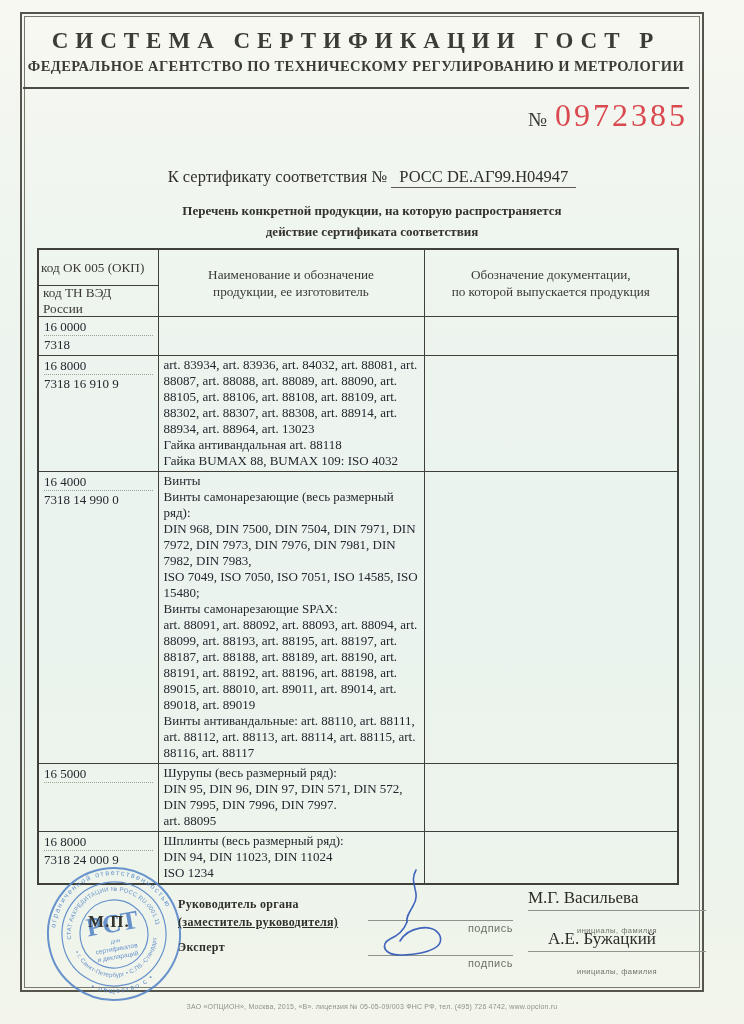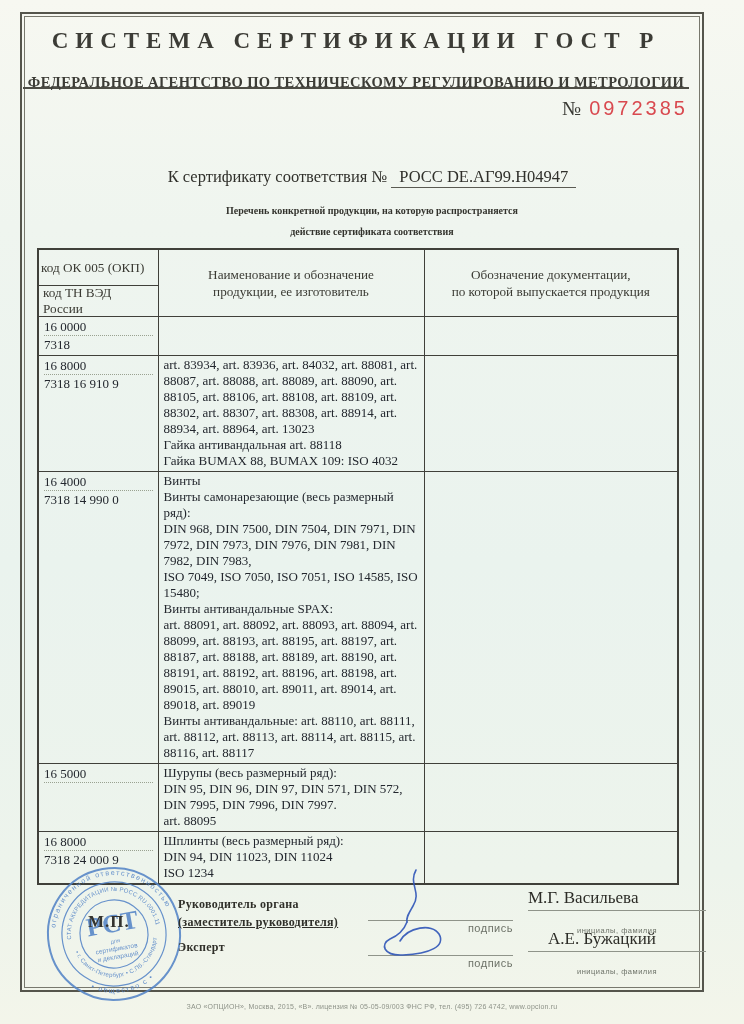--- a/index.html
+++ b/index.html
@@ -10,32 +10,32 @@
     font-family:"Liberation Serif","DejaVu Serif",serif; color:#2e2e2a;
   }
   
   .frame { position:absolute; left:20px; top:12px; width:684px; height:980px;
     border:2px solid #55554c; }
   .frame-inner { position:absolute; inset:2px; border:1px solid #78786d; }
   
   .doc-header { position:absolute; left:23px; top:15px; width:666px; height:74px;
     border-bottom:2px solid #4c4c44; text-align:center; }
   .doc-header .line1 { margin-top:13px; font-size:23px; font-weight:bold; letter-spacing:7px; color:#3c3c36; }
-  .doc-header .line2 { margin-top:20px; font-size:14.5px; font-weight:bold; letter-spacing:0.4px; color:#3c3c36; }
+  .doc-header .line2 { margin-top:4px; font-size:14.5px; font-weight:bold; letter-spacing:0.4px; color:#3c3c36; }
   
   .blank-number { position:absolute; top:97px; right:56px; white-space:nowrap; }
   .blank-number .nsign { font-size:20px; color:#3a3a34; margin-right:8px; }
-  .blank-number .digits { font-family:Liberation Sans, sans-serif; font-size:20px; letter-spacing:3px; color:#d9494f; }
+  .blank-number .digits { font-family:Liberation Serif, serif; font-size:32px; letter-spacing:3px; color:#d9494f; }
   
   .doc-title { position:absolute; top:127px; left:0; width:100%; text-align:center;
     font-size:21px; font-weight:bold; letter-spacing:6px; color:#33332d; }
   .cert-line { position:absolute; top:167px; left:0; width:100%; text-align:center; font-size:16.5px; color:#30302b; }
   .cert-line .cert-number { border-bottom:1px solid #5a5a52; padding:0 8px 1px 8px; }
   .doc-subtitle { position:absolute; top:200px; left:0; width:100%; text-align:center;
-    font-size:10px; font-weight:bold; line-height:21px; color:#33332d; }
+    font-size:13px; font-weight:bold; line-height:21px; color:#33332d; }
   
   table.products { position:absolute; left:37px; top:248px; width:640px;
     border-collapse:collapse; table-layout:fixed; }
   table.products, table.products td, table.products th {
     border:1.4px solid #40403a; }
   table.products { border-width:2px; }
   table.products th { font-weight:normal; font-size:13.2px; color:#3a3a33; vertical-align:middle; }
   table.products td { font-size:13px; line-height:16px; vertical-align:top; padding:1px 5px 2px 5px; color:#23272e; }
   th.h-col1 { padding:0; }
   .h-col1-top { height:36px; border-bottom:1.2px solid #40403a; display:flex; align-items:center; padding:0 2px; text-align:left; }
@@ -134,21 +134,21 @@
         <tr>
           <td class="code-cell">
             <div class="code-top">16 4000</div>
             <div class="code-bot">7318 14 990 0</div>
           </td>
           <td class="product-cell">
             <div>Винты</div>
             <div>Винты самонарезающие  (весь размерный ряд):</div>
             <div>DIN 968, DIN 7500, DIN 7504, DIN 7971, DIN 7972, DIN 7973, DIN 7976, DIN 7981, DIN 7982, DIN 7983,</div>
             <div>ISO 7049, ISO 7050, ISO 7051, ISO 14585, ISO 15480;</div>
-            <div>Винты антивандальные SPAX:</div>
+            <div>Винты самонарезающие SPAX:</div>
             <div>art. 88091, art. 88092, art. 88093, art. 88094, art. 88099, art. 88193, art. 88195, art. 88197, art. 88187, art. 88188, art. 88189, art. 88190, art. 88191, art. 88192, art. 88196, art.  88198, art. 89015, art.  88010, art.  89011, art. 89014, art. 89018, art. 89019</div>
             <div>Винты антивандальные: art. 88110, art. 88111, art. 88112, art. 88113, art. 88114, art. 88115, art. 88116, art. 88117</div>
           </td>
           <td class="docs-cell"></td>
         </tr>
         <tr>
           <td class="code-cell">
             <div class="code-top">16 5000</div>
             <div class="code-bot">&nbsp;</div>
           </td>

